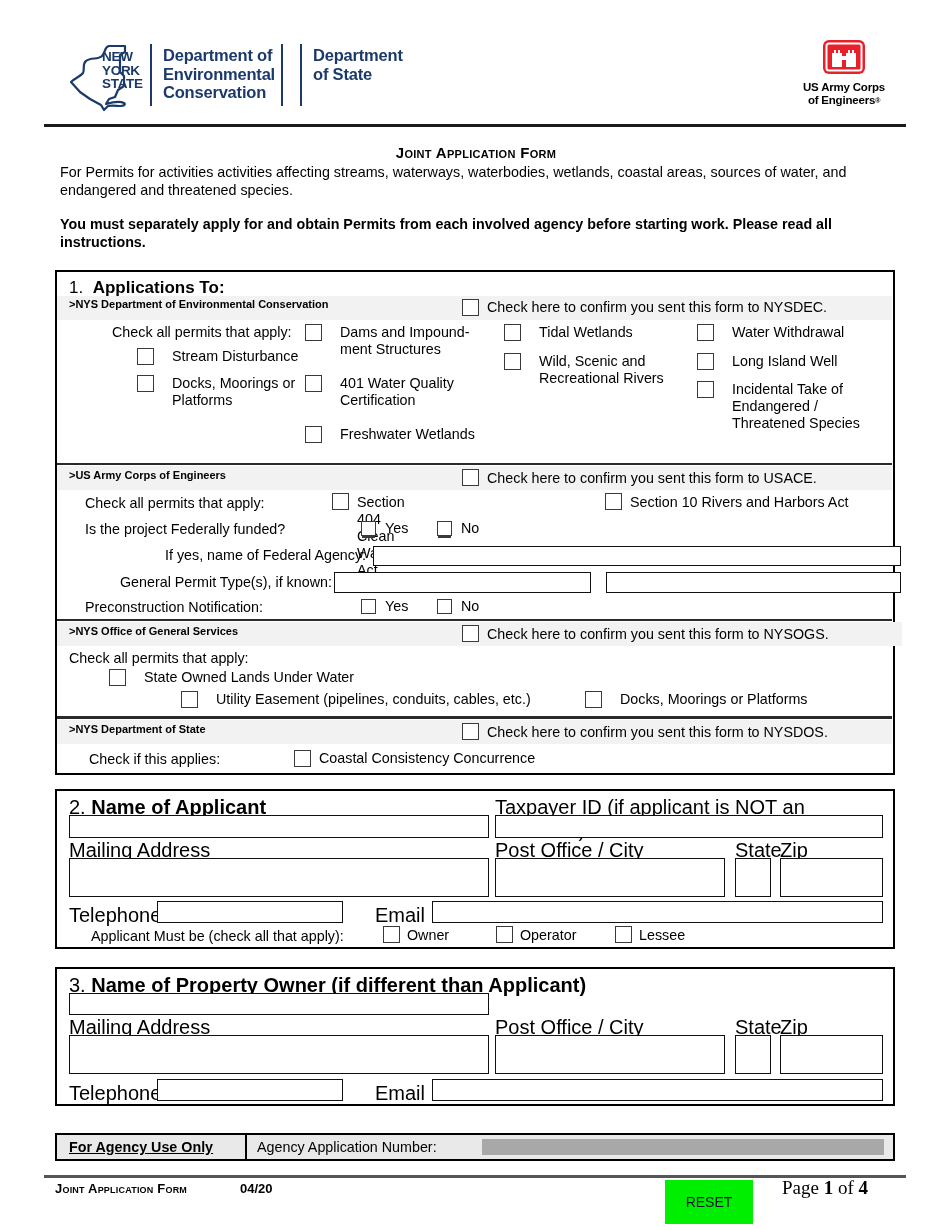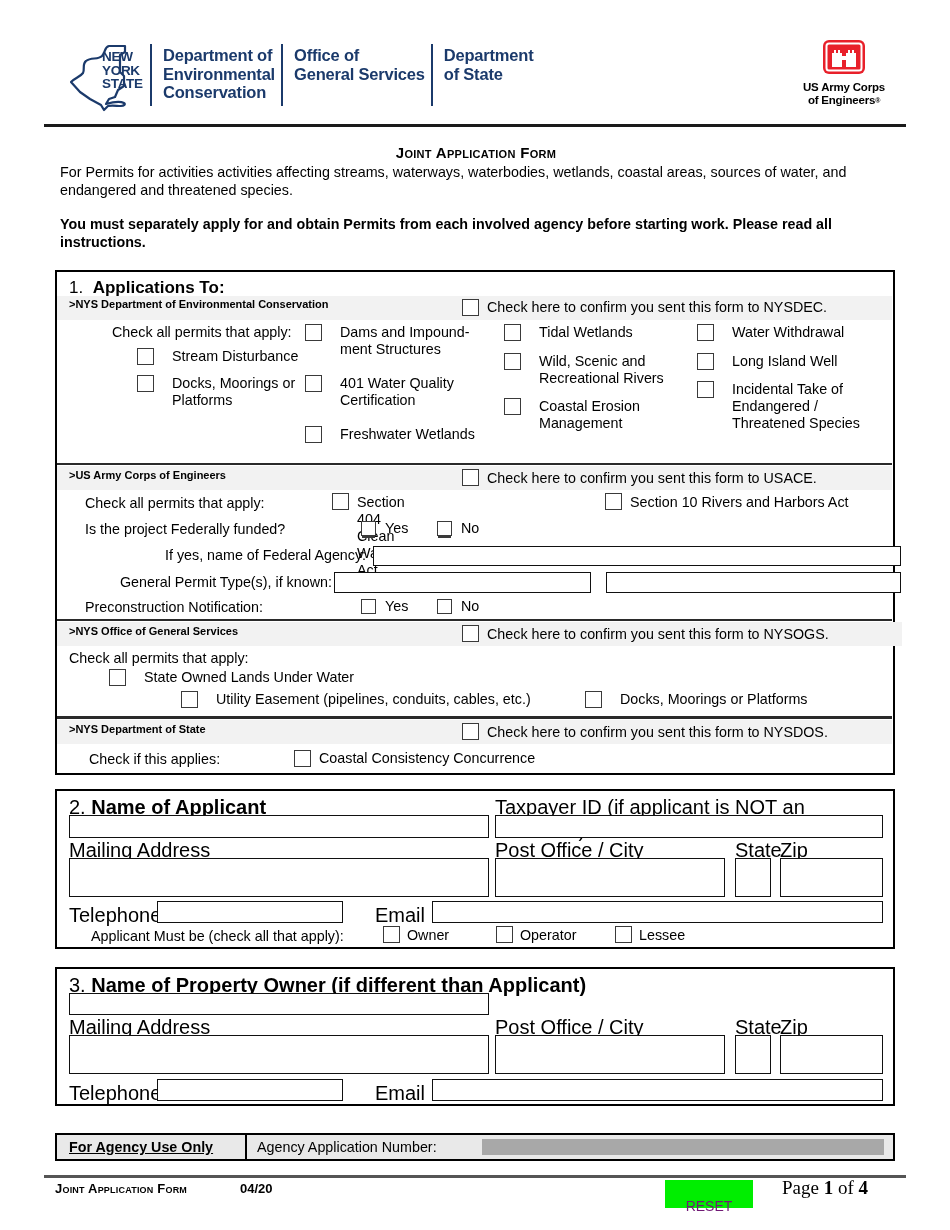--- a/index.html
+++ b/index.html
@@ -259,28 +259,28 @@
   }
   .footer-date {
     position: absolute;
     left: 240px; top: 1181px;
     font-weight: bold;
     font-size: 13px;
   }
   .reset-btn {
     position: absolute;
     left: 665px; top: 1180px;
-    width: 88px; height: 28px;
+    width: 88px; height: 44px;
     background: #00ee00;
     border: 0;
     font-family: "Liberation Sans", sans-serif;
     font-size: 14px;
-    color: #701a75;
+    color: #0f172a;
     cursor: pointer;
-    padding: 12px;
+    padding: 0;
     text-align: center;
     line-height: 28px;
   }
   .page-num {
     position: absolute;
     left: 782px; top: 1177px;
     font-family: "Liberation Serif", serif;
     font-size: 19px;
   }
   .page-num b { font-weight: bold; }
@@ -299,22 +299,20 @@
         </svg>
         <div class="ny-words">NEW
 YORK
 STATE</div>
       </div>
       <div class="divider-v"></div>
       <div class="agency-name">Department of
 Environmental
 Conservation</div>
       <div class="divider-v"></div>
-      <div class="agency-name">Office of
-General Services</div>
       <div class="divider-v"></div>
       <div class="agency-name">Department
 of State</div>
     </div>
 
     <div class="usace-logo">
       <span class="usace-mark">
         <svg width="42" height="34" viewBox="0 0 42 34" aria-hidden="true">
           <rect x="3.5" y="3.5" width="35" height="27" rx="2.5" fill="none" stroke="#ffffff" stroke-width="2"></rect>
           <path d="M9 27 L9 13 L11 13 L11 10 L13 10 L13 13 L15 13 L15 10 L17 10 L17 13 L19 13 L19 16 L23 16 L23 13 L25 13 L25 10 L27 10 L27 13 L29 13 L29 10 L31 10 L31 13 L33 13 L33 27 Z" fill="#ffffff"></path>
@@ -380,25 +378,20 @@
     <div class="col" style="left:447px; top:52px; width:185px;">
       <div class="cbrow">
         <span class="cb"></span>
         <span class="cblabel">Tidal Wetlands</span>
       </div>
       <div class="cbrow" style="margin-top:12px;">
         <span class="cb"></span>
         <span class="cblabel">Wild, Scenic and
 Recreational Rivers</span>
       </div>
-      <div class="cbrow" style="margin-top:11px;">
-        <span class="cb"></span>
-        <span class="cblabel">Coastal Erosion
-Management</span>
-      </div>
     </div>
 
     <div class="col" style="left:640px; top:52px; width:190px;">
       <div class="cbrow">
         <span class="cb"></span>
         <span class="cblabel">Water Withdrawal</span>
       </div>
       <div class="cbrow" style="margin-top:12px;">
         <span class="cb"></span>
         <span class="cblabel">Long Island Well</span>

